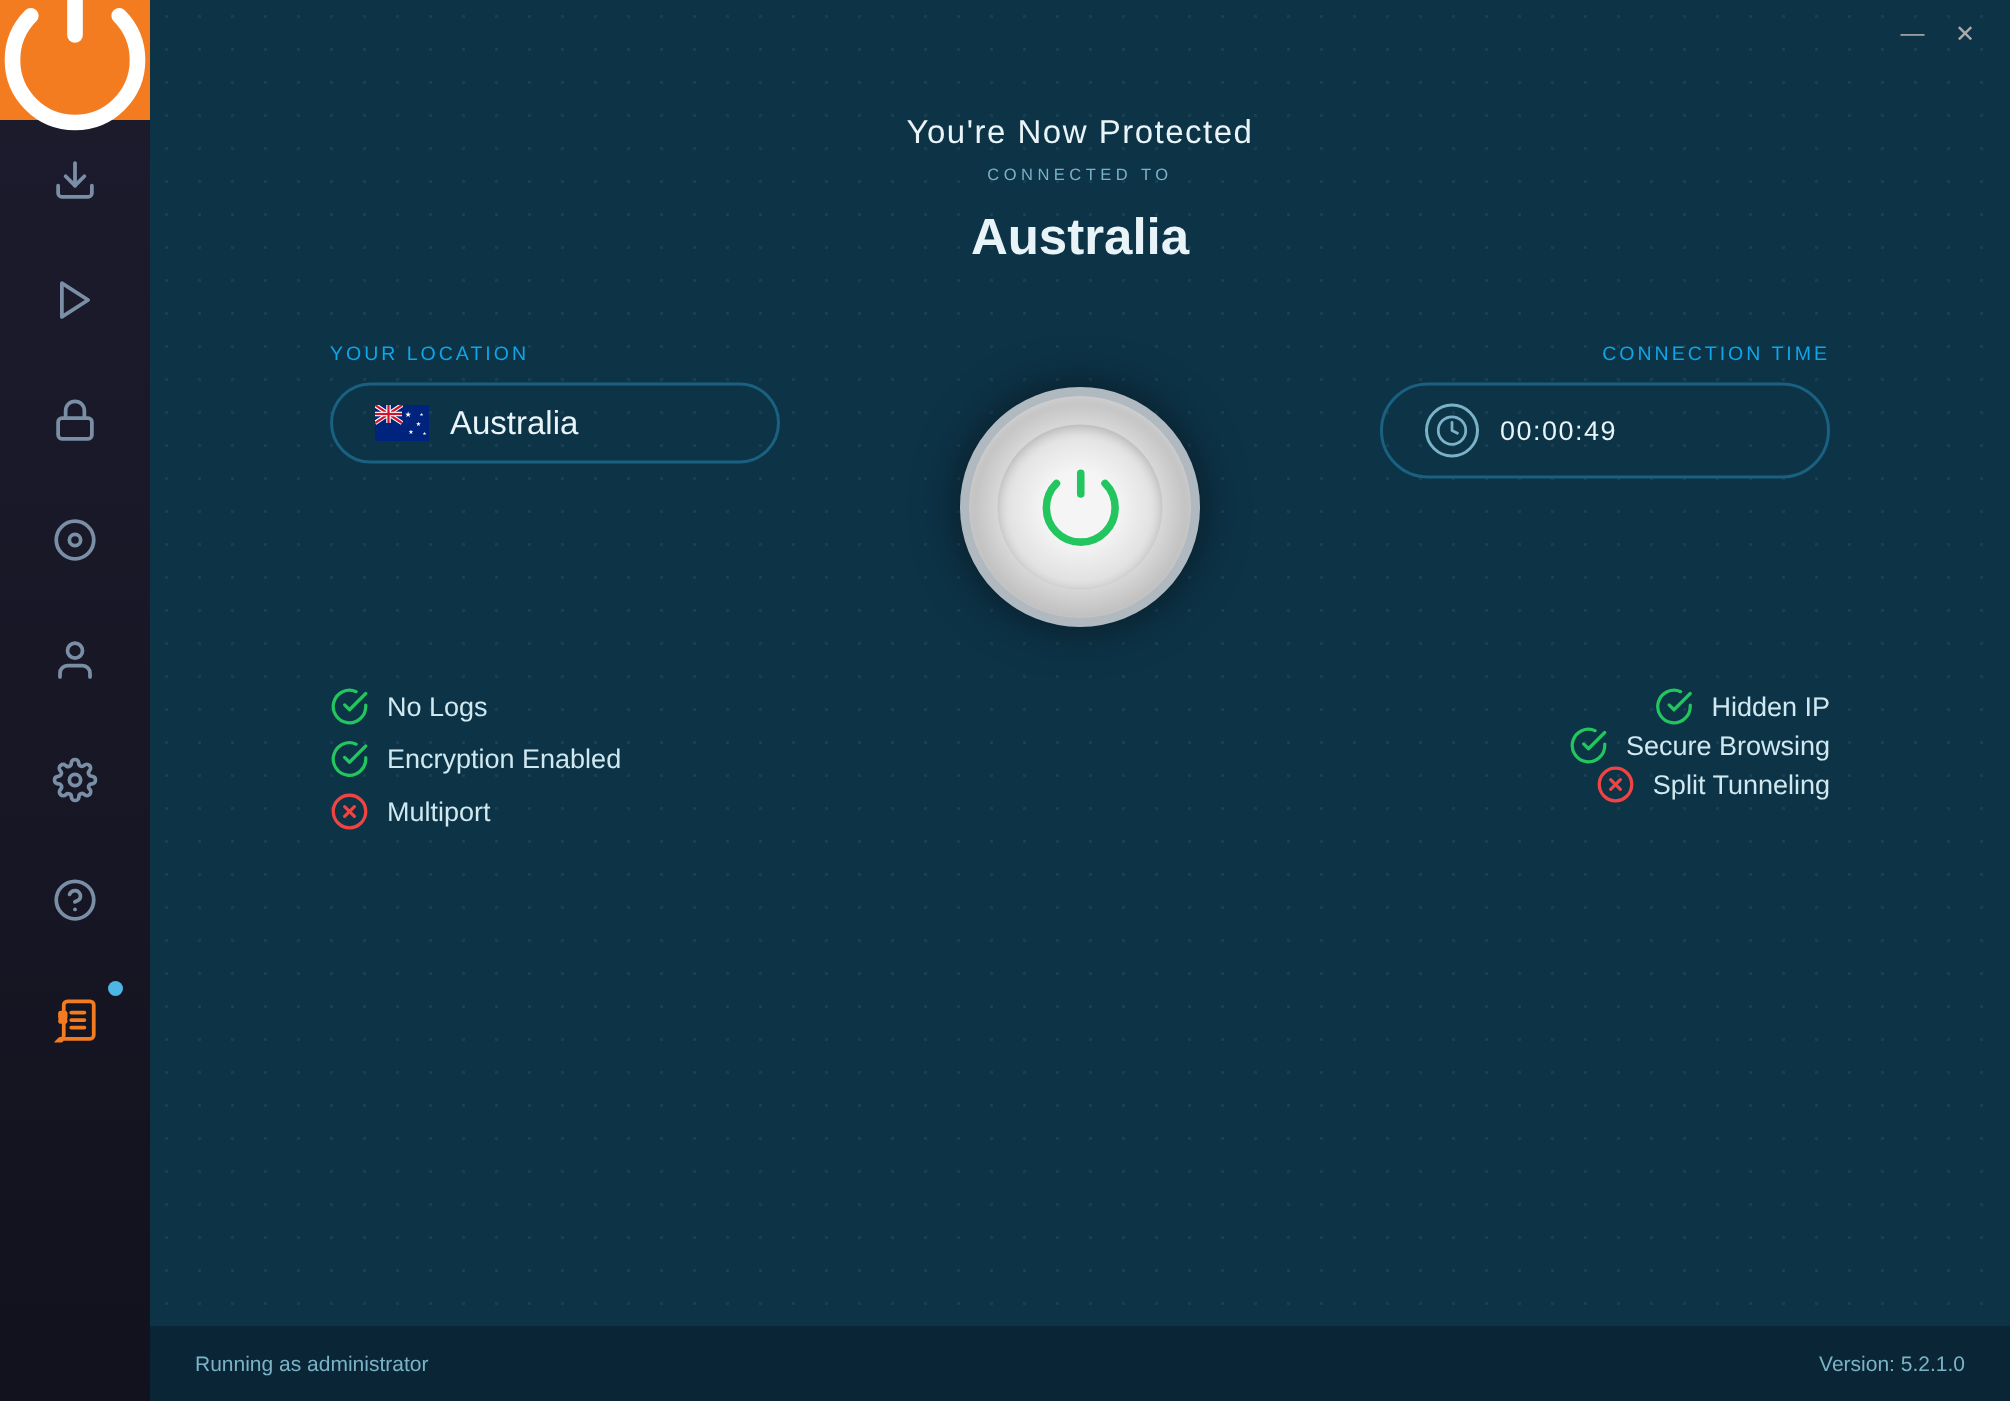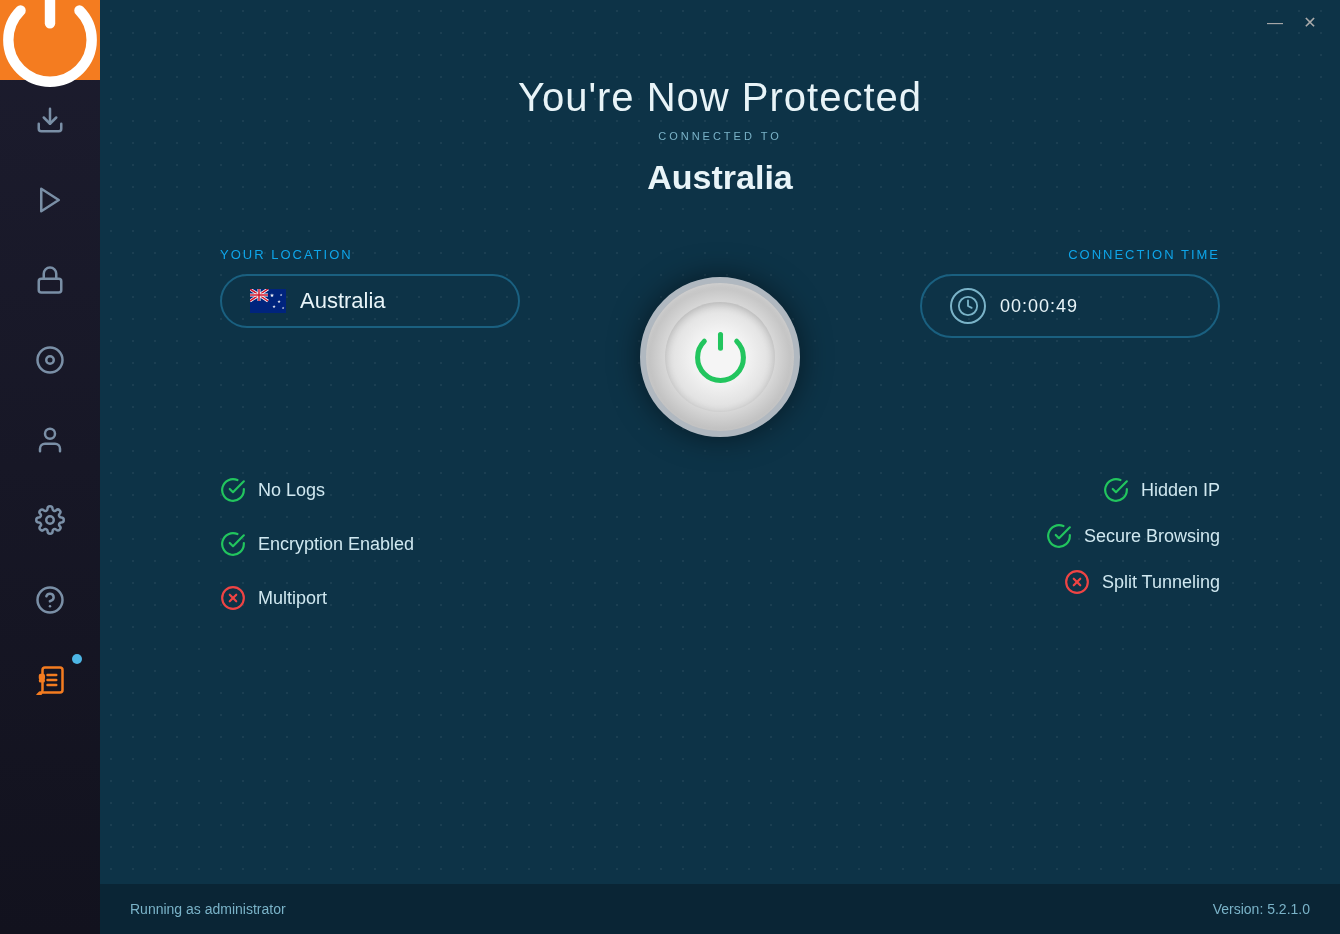--- a/index.html
+++ b/index.html
@@ -117,21 +117,21 @@
       display: flex;
       flex-direction: column;
       align-items: center;
       position: relative;
       z-index: 1;
       padding-bottom: 50px;
     }
 
     .protected-title {
       color: #e8f4f8;
-      font-size: 40px;
+      font-size: 22px;
       font-weight: 300;
       margin-top: 30px;
       margin-bottom: 10px;
       letter-spacing: 1px;
     }
 
     .connected-to-label {
       color: #7ab3c8;
       font-size: 11px;
       letter-spacing: 3px;
@@ -282,29 +282,28 @@
       display: flex;
       width: 100%;
       padding: 0 120px;
       gap: 0;
     }
 
     .features-left {
       flex: 1;
       display: flex;
       flex-direction: column;
-      gap: 28px;
+      gap: 9px;
     }
 
     .features-right {
       flex: 1;
       display: flex;
       flex-direction: column;
       align-items: flex-end;
-      gap: 20px;
     }
 
     .feature-item {
       display: flex;
       align-items: center;
       gap: 12px;
       color: #d0e8f0;
       font-size: 18px;
     }
 

